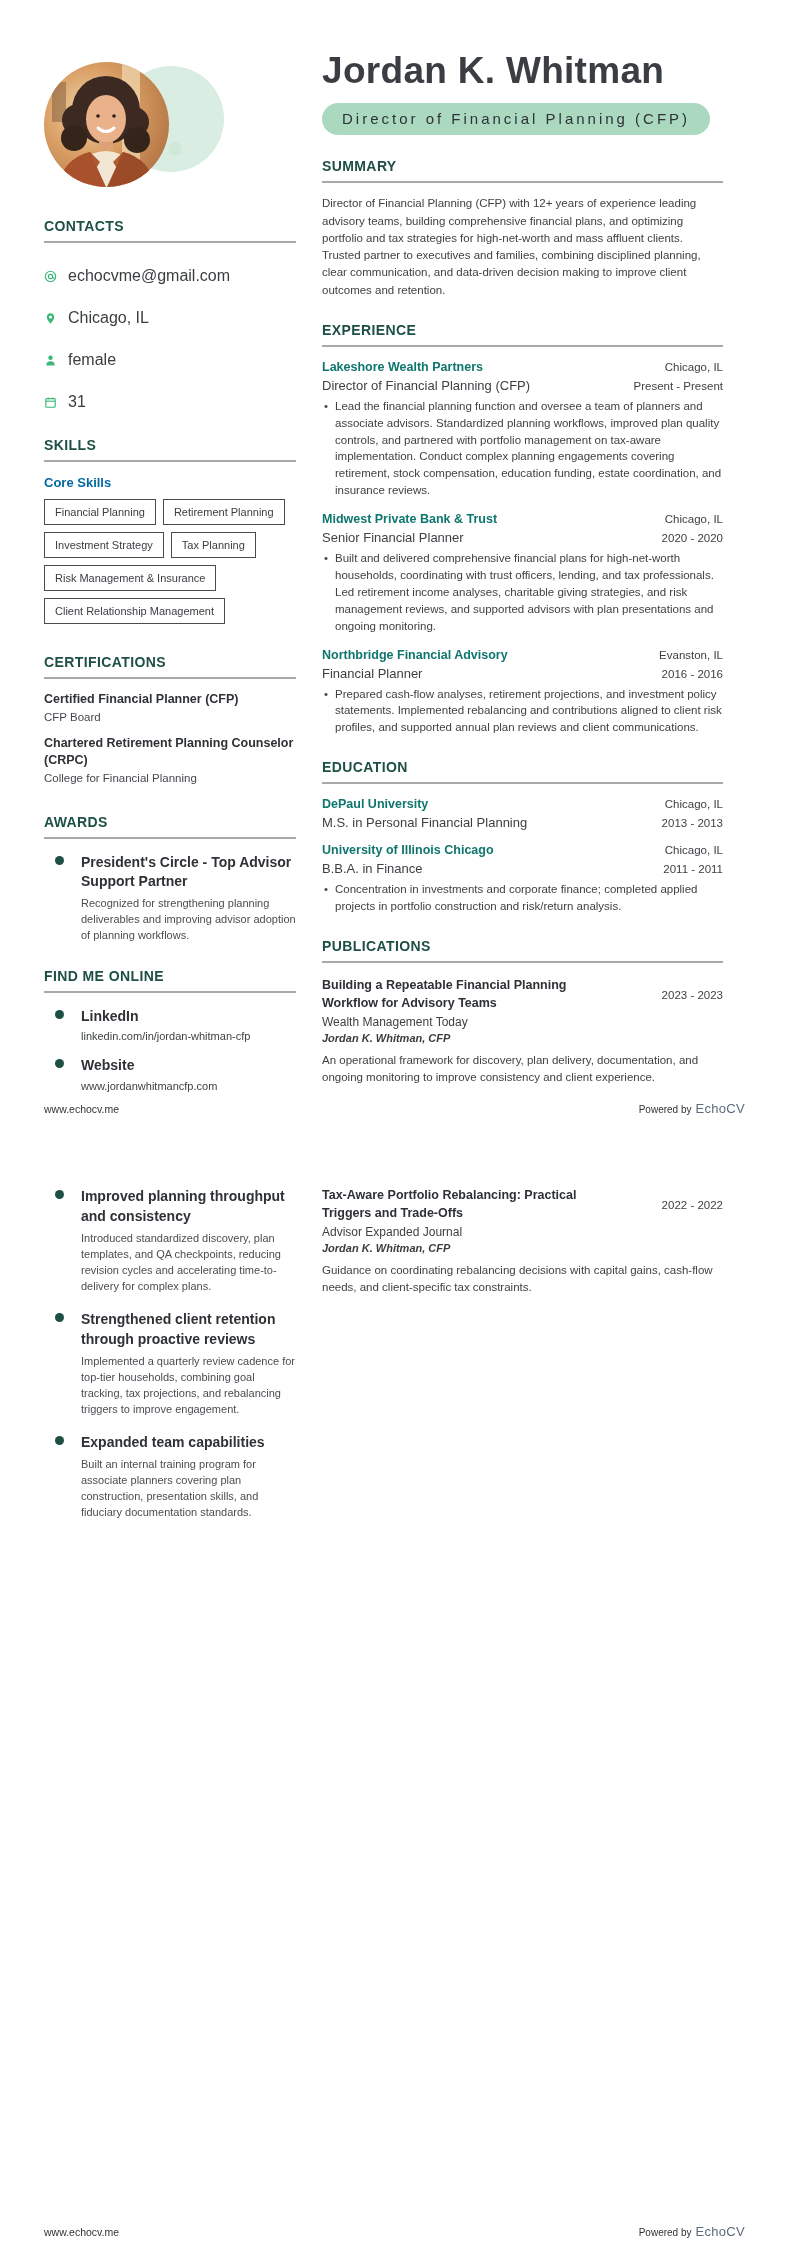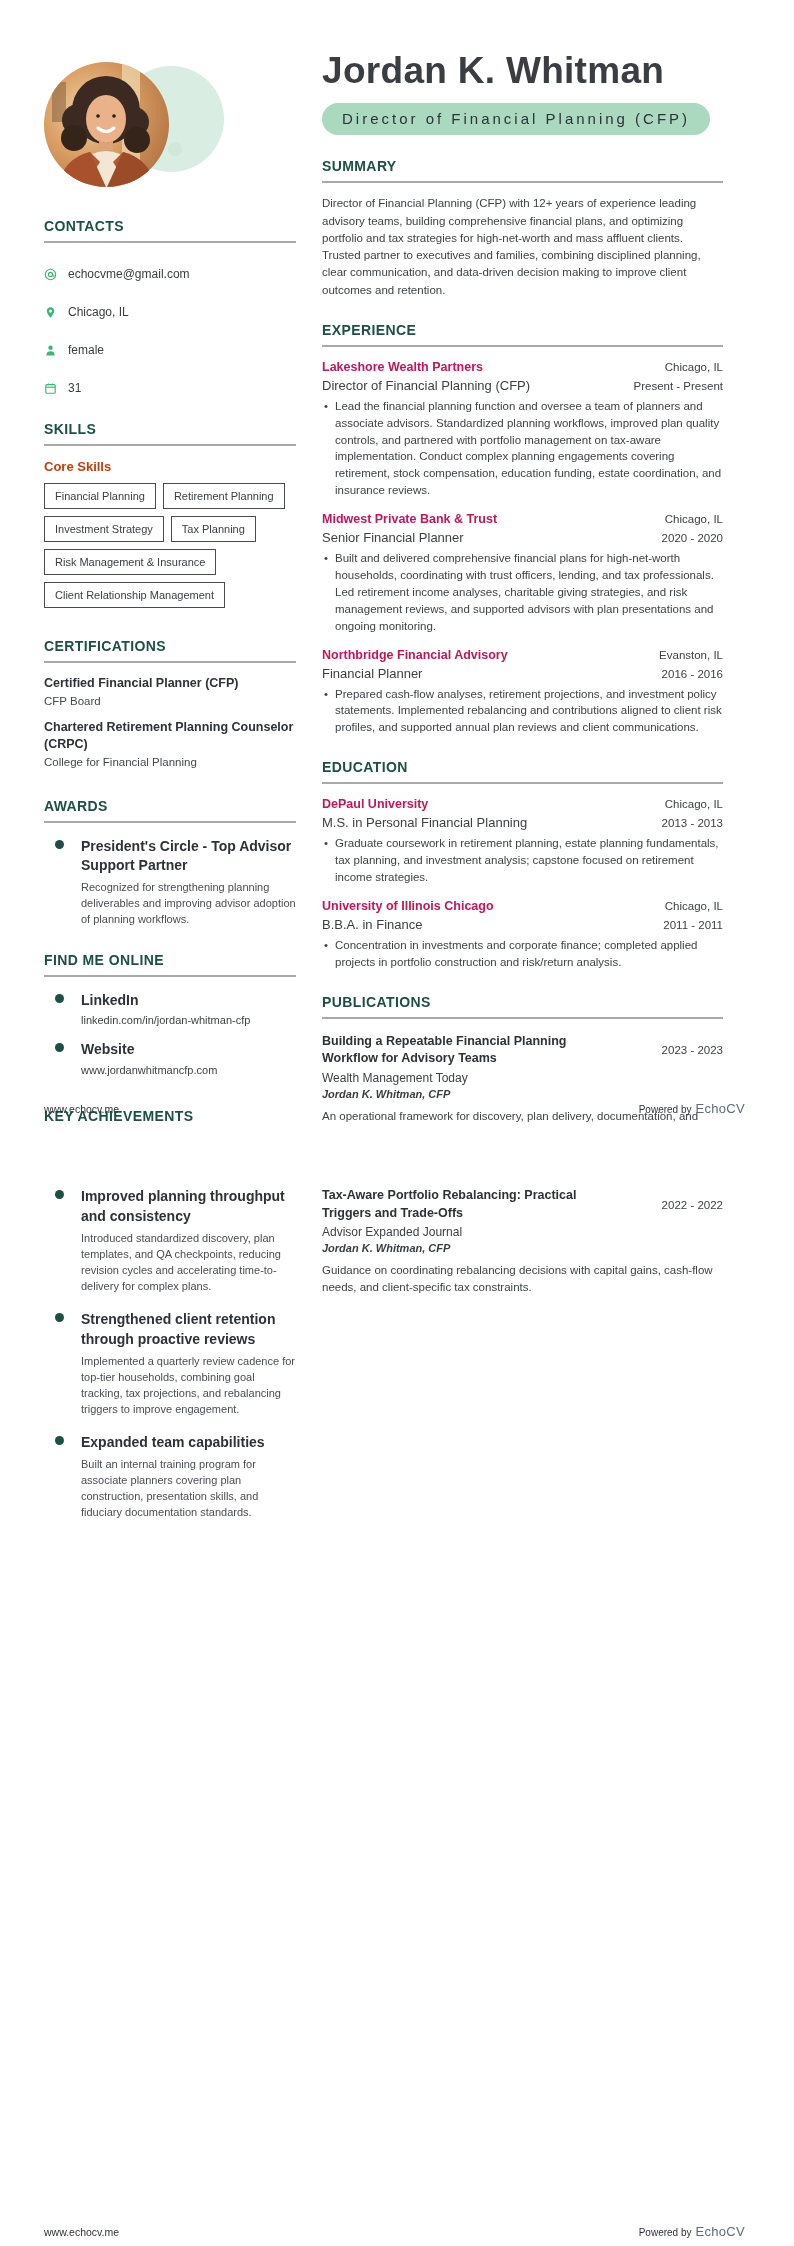--- a/index.html
+++ b/index.html
@@ -15,26 +15,26 @@
   .side-section { margin-top:26px; }
 
   
   .photo-wrap { position:relative; width:190px; height:140px; margin-top:14px; }
   .blob { position:absolute; left:74px; top:4px; width:106px; height:106px; border-radius:50%; background:#d9ede2; }
   .blob-sm { position:absolute; left:124px; top:80px; width:14px; height:14px; border-radius:50%; background:#cfe8da; }
   .photo { position:absolute; left:0; top:0; width:125px; height:125px; border-radius:50%; overflow:hidden; }
 
   
   .contact-list { list-style:none; margin-top:12px; }
-  .contact-list li { display:flex; align-items:center; margin-bottom:10px; font-size:12px; color:#3a3d40;margin-top:24px; }
+  .contact-list li { display:flex; align-items:center; margin-bottom:10px; font-size:16px; color:#3a3d40;margin-top:24px; }
   .cicon { width:13px; height:13px; margin-right:11px; display:inline-flex; align-items:center; justify-content:center; }
   .cicon svg { width:13px; height:13px; }
 
   
-  .group-label { margin-top:13px; font-size:13px; font-weight:bold; color:#c2410c; }
+  .group-label { margin-top:13px; font-size:13px; font-weight:bold; color:#0369a1; }
   .chips { margin-top:9px; display:flex; flex-wrap:wrap; gap:7px; }
   .chip { border:1px solid #4a4d50; padding:6px 10px; font-size:11px; color:#3a3d42; white-space:nowrap; }
 
   
   .cert { margin-top:12px; }
   .cert-name { font-size:12.5px; font-weight:bold; color:#2e3135; line-height:1.35; }
   .cert-issuer { font-size:11.5px; color:#45484d; margin-top:3px; }
 
   
   .dot-item { position:relative; padding-left:37px; margin-top:14px; }
@@ -45,21 +45,21 @@
 
   
   .name { font-size:37px; font-weight:600; color:#3a3d42; letter-spacing:0.3px; line-height:1.25; }
   .pill { display:inline-block; margin-top:9px; background:#abd9bf; border-radius:17px; padding:7px 20px; }
   .pill span { font-size:15px; color:#2d3238; letter-spacing:3px; }
   .main-section { margin-top:23px; }
   .para { margin-top:12px; font-size:11.5px; color:#3f4245; line-height:1.5; }
 
   .entry { margin-top:13px; }
   .row { display:flex; justify-content:space-between; align-items:baseline; }
-  .entry-org { font-size:12.5px; font-weight:bold; color:#be185d; }
+  .entry-org { font-size:12.5px; font-weight:bold; color:#0f766e; }
   .entry-right { font-size:11.5px; color:#3c3f43; white-space:nowrap; }
   .entry-role { font-size:13px; color:#3c3f43; margin-top:4px; }
   .bullets { list-style:none; margin-top:5px; }
   .bullets li { position:relative; padding-left:13px; font-size:11.5px; color:#3f4245; line-height:1.47; }
   .bullets li::before { content:"•"; position:absolute; left:2px; top:0; color:#3f4245; }
 
   .pub { margin-top:14px; }
   .pub-title { font-size:12.5px; font-weight:bold; color:#2e3135; line-height:1.4; max-width:300px; }
   .pub-journal { font-size:12px; color:#3c3f43; margin-top:3px; }
   .pub-author { font-size:11px; font-weight:bold; font-style:italic; color:#3a3d40; margin-top:3px; }
@@ -295,23 +295,20 @@
 
         <div class="entry">
           <div class="row">
             <span class="entry-org">DePaul University</span>
             <span class="entry-right">Chicago, IL</span>
           </div>
           <div class="row">
             <span class="entry-role">M.S. in Personal Financial Planning</span>
             <span class="entry-right">2013 - 2013</span>
           </div>
-          <ul class="bullets">
-              <li>Graduate coursework in retirement planning, estate planning fundamentals, tax planning, and investment analysis; capstone focused on retirement income strategies.</li>
-            </ul>
         </div>
 
         <div class="entry">
           <div class="row">
             <span class="entry-org">University of Illinois Chicago</span>
             <span class="entry-right">Chicago, IL</span>
           </div>
           <div class="row">
             <span class="entry-role">B.B.A. in Finance</span>
             <span class="entry-right">2011 - 2011</span>

